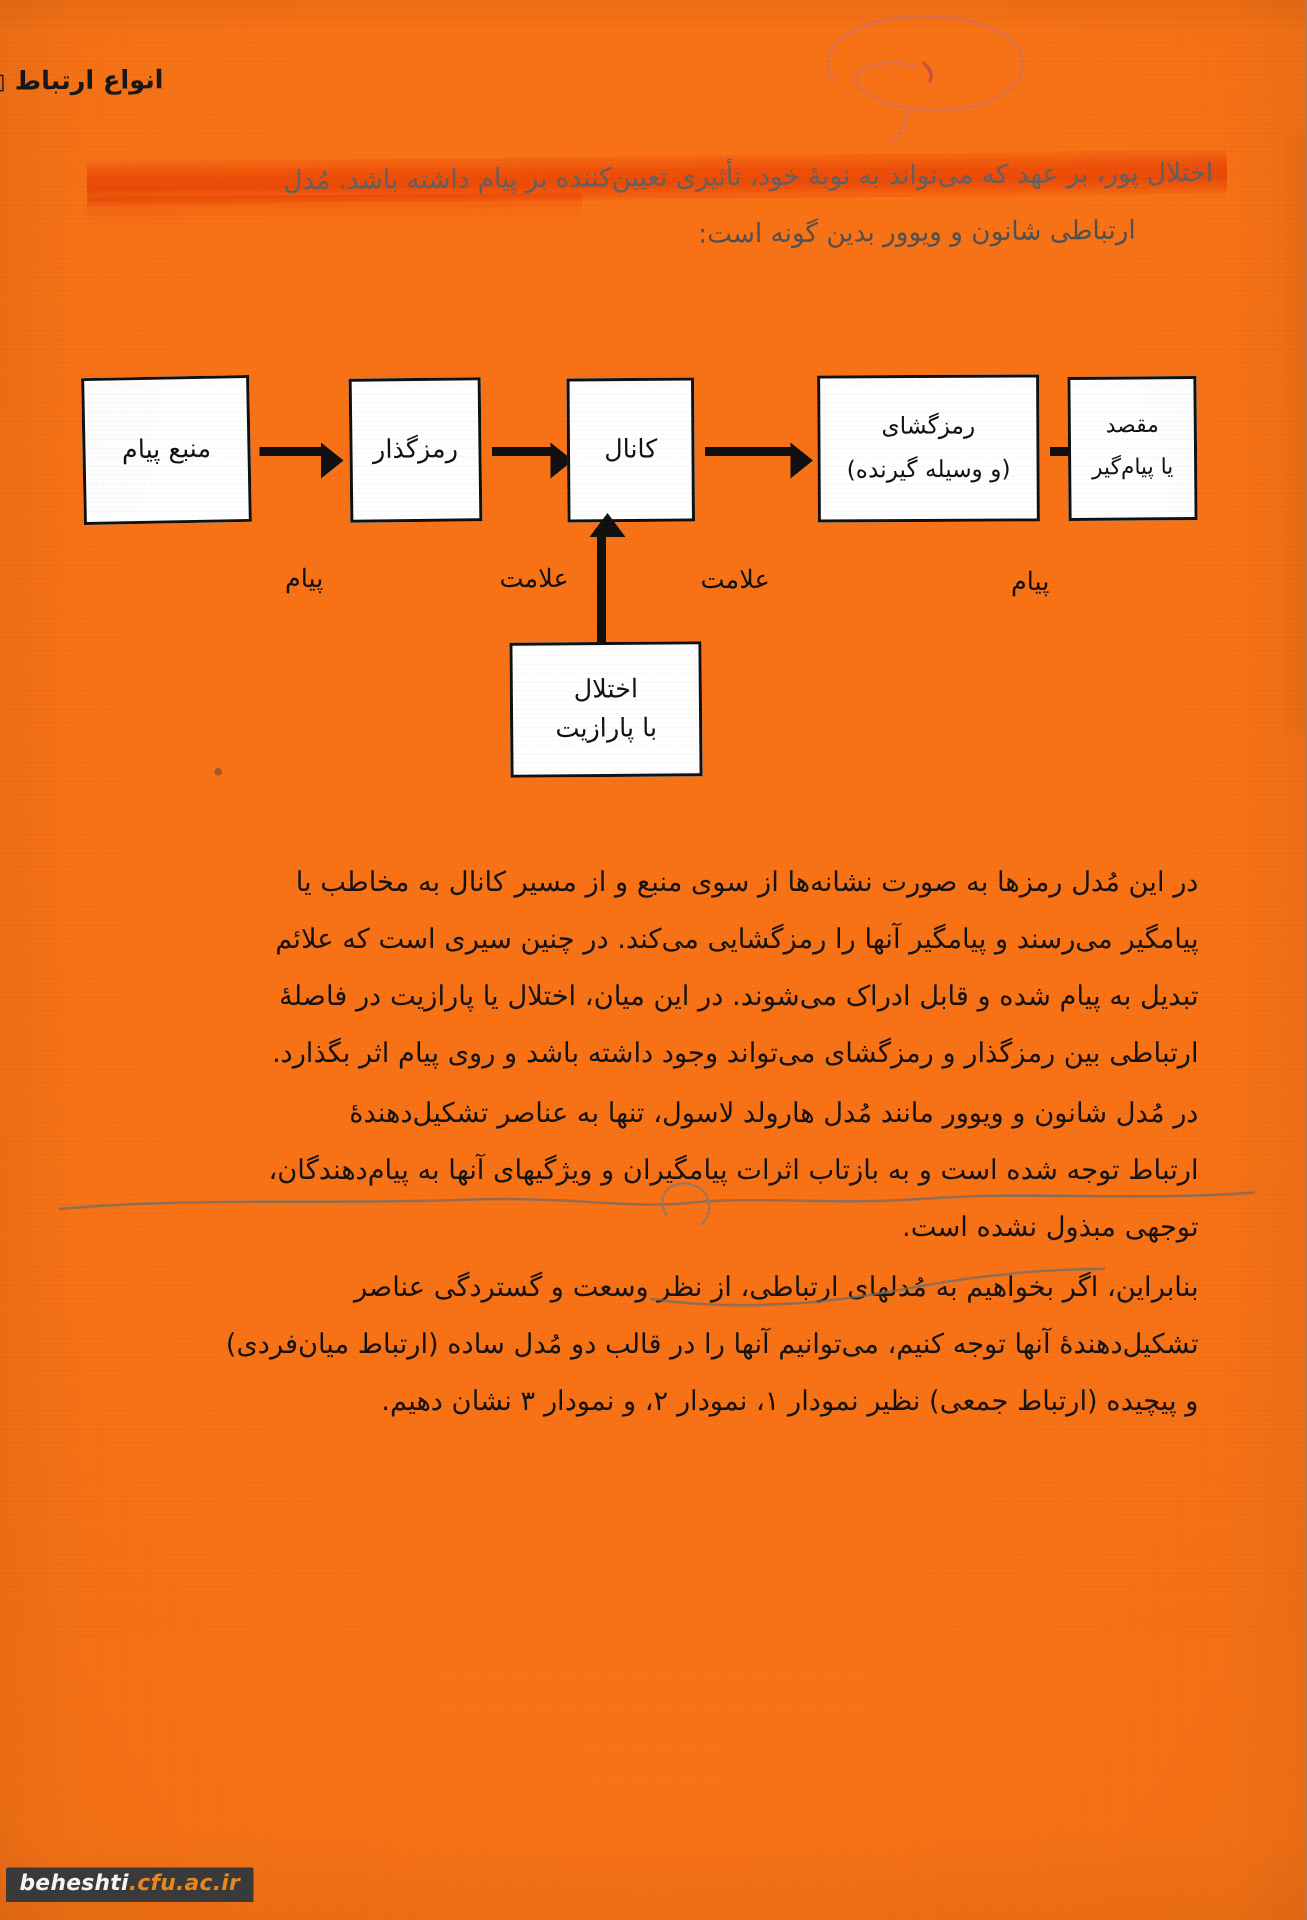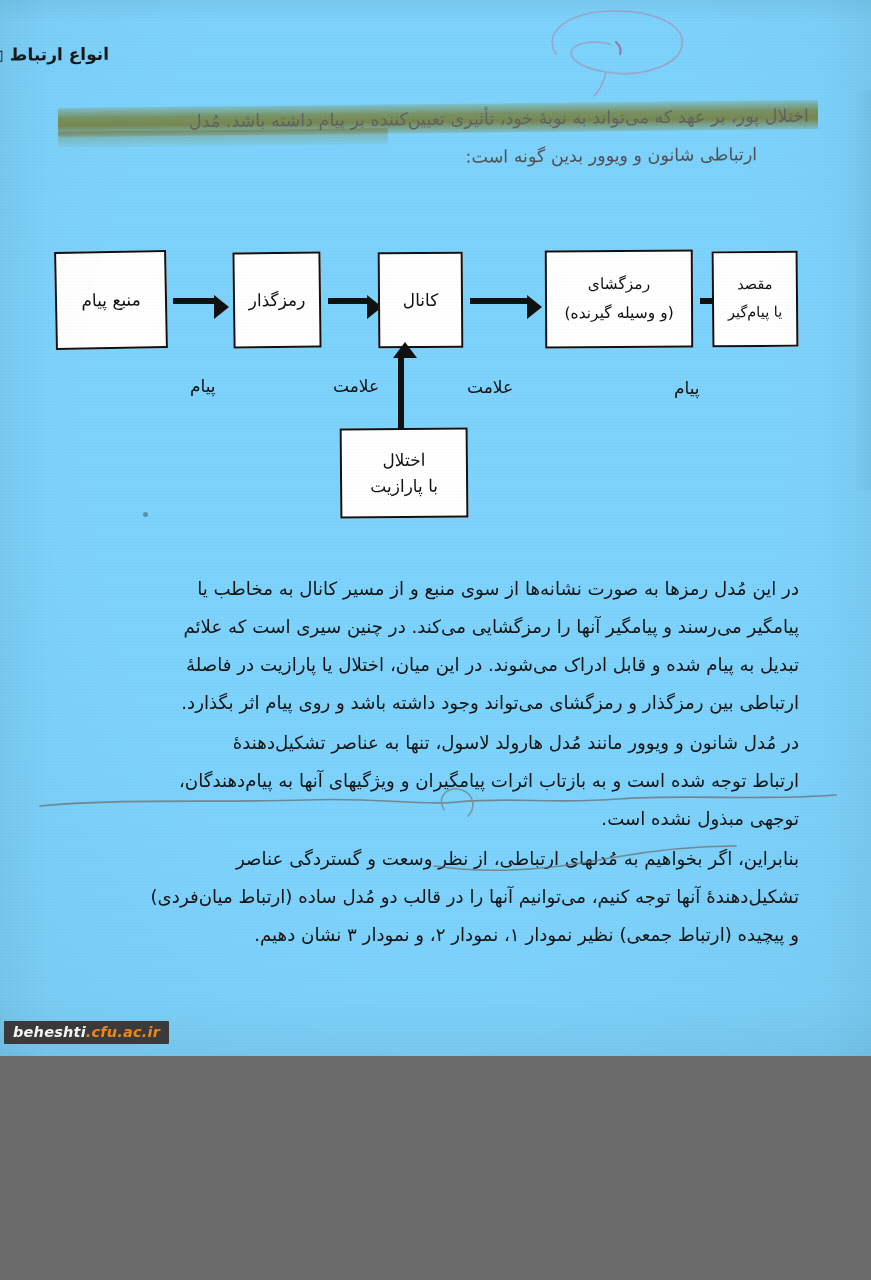--- a/index.html
+++ b/index.html
@@ -7,23 +7,23 @@
     margin: 0;
     padding: 0;
     background: #6b6b6b;
   }
   body {
     font-family: "DejaVu Sans", "Liberation Sans", sans-serif;
   }
   .page {
     position: relative;
     width: 871px;
-    height: 1056px;
+    height: 1280px;
     margin: 0 auto;
-    background: #7dd3fc;
+    background: #f97316;
     overflow: hidden;
     box-sizing: border-box;
   }
   
   .scan-tint {
     position: absolute;
     inset: 0;
     background:
       radial-gradient(ellipse at 50% 40%, rgba(255,255,255,0) 55%, rgba(0,0,0,0.035) 100%),
       linear-gradient(90deg, rgba(0,0,0,0.035) 0%, rgba(0,0,0,0) 6%, rgba(0,0,0,0) 94%, rgba(0,0,0,0.03) 100%);

